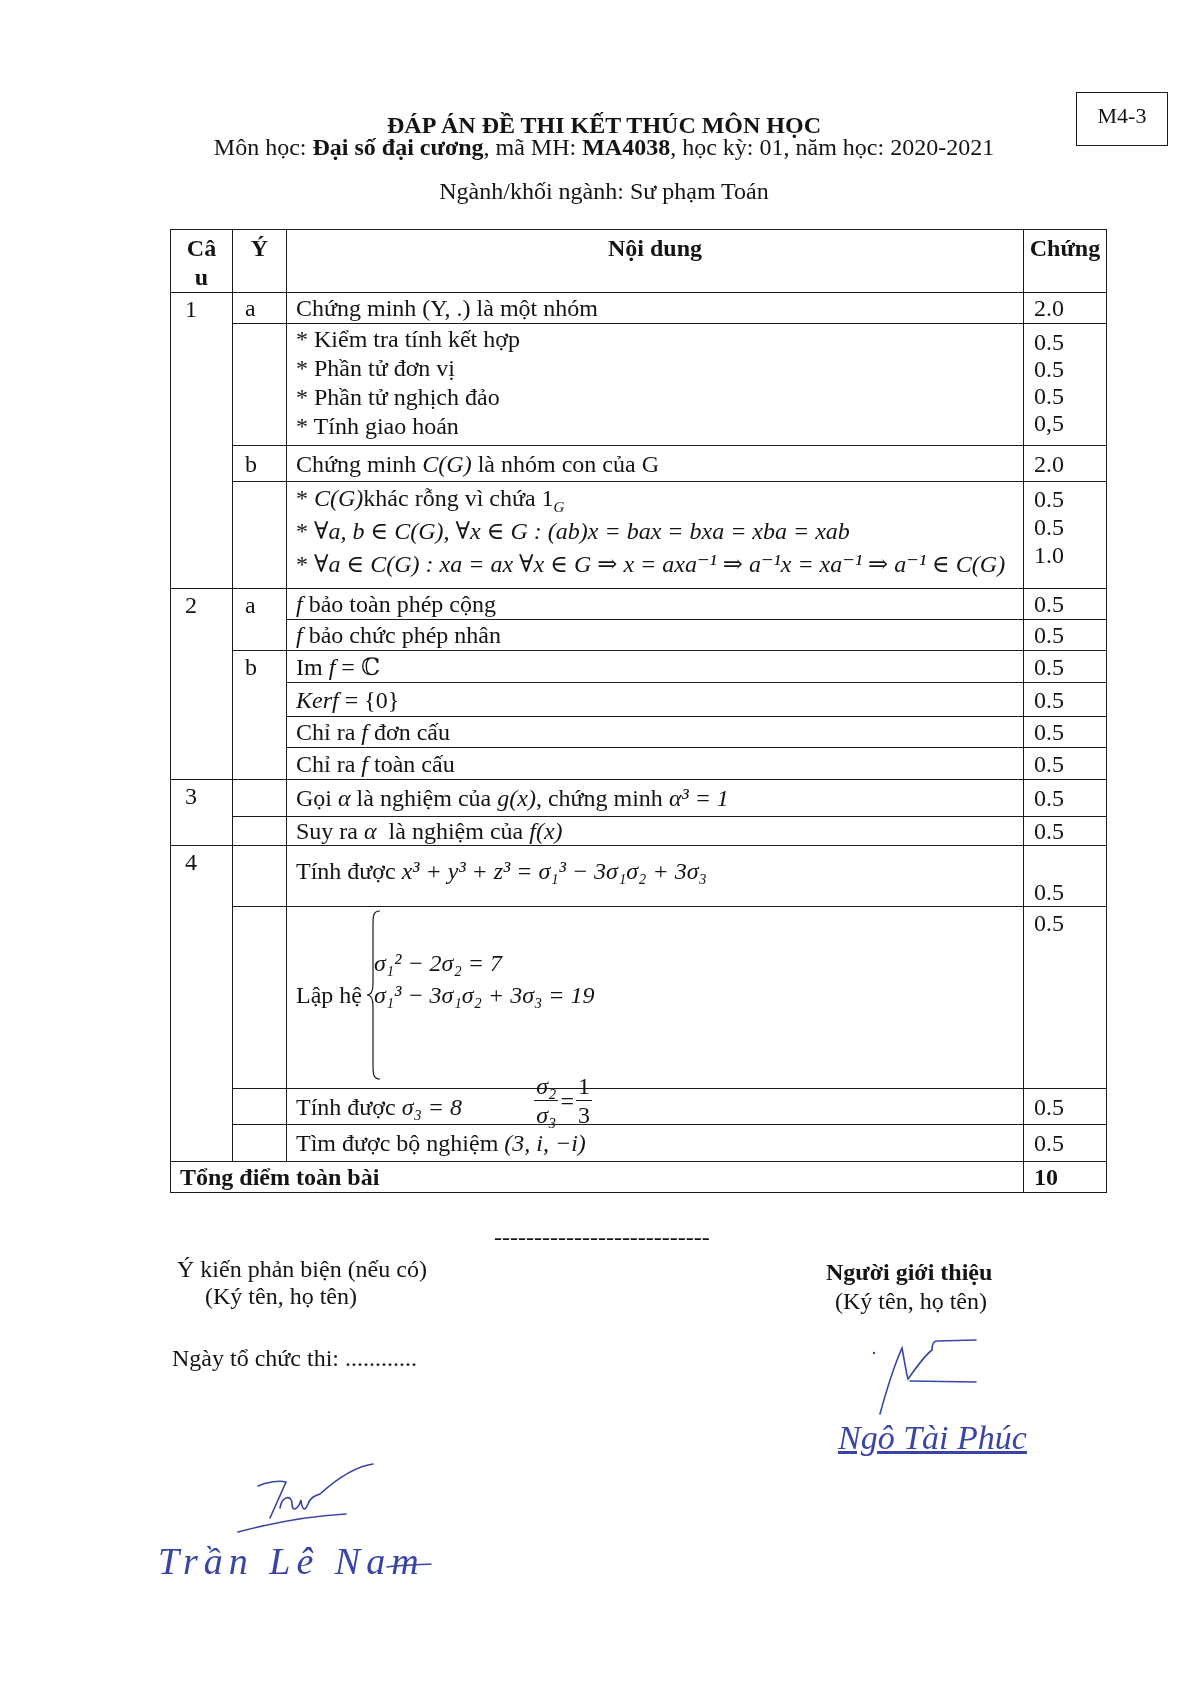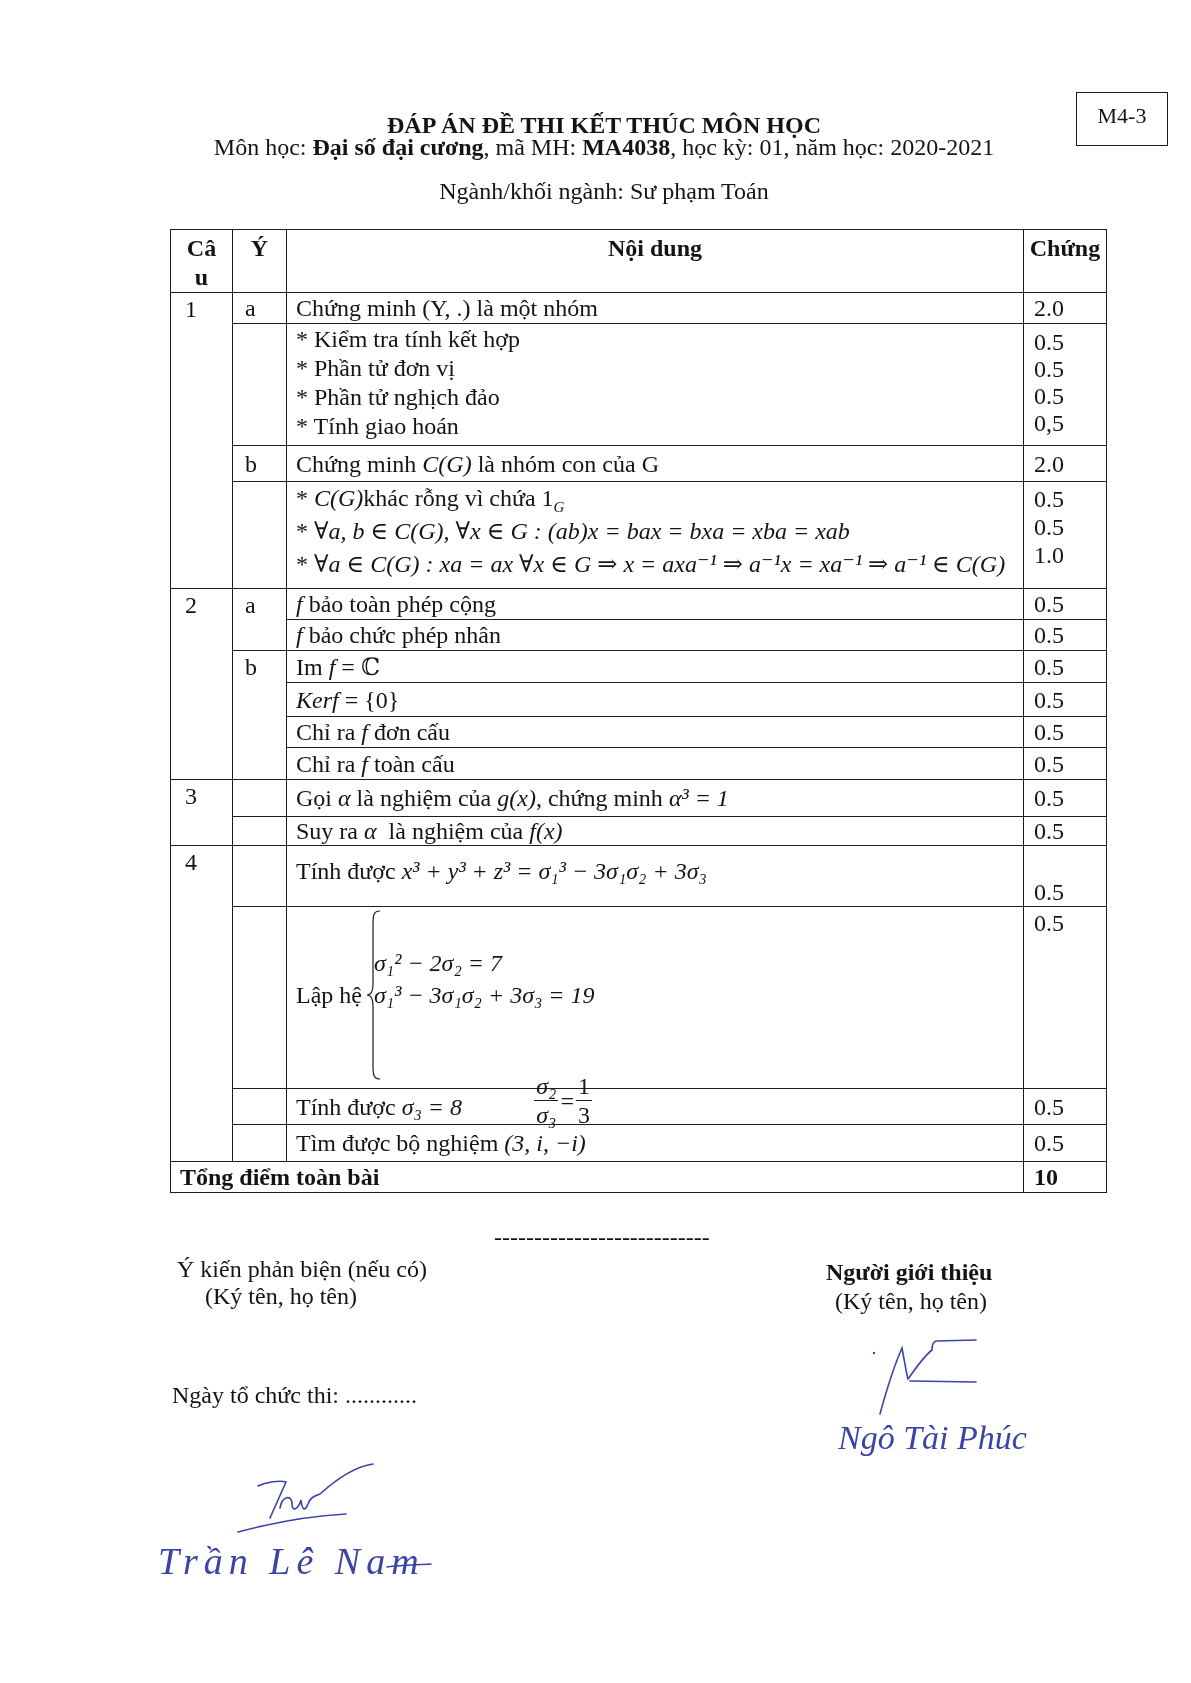--- a/index.html
+++ b/index.html
@@ -201,32 +201,32 @@
   </table>
 
 <div class="abs f24" style="left:494px; top:1223px;">---------------------------</div>
 
 <div class="abs f24" style="left:177px; top:1255px;">Ý kiến phản biện (nếu có)</div>
 <div class="abs f24" style="left:205px; top:1282px;">(Ký tên, họ tên)</div>
 
 <div class="abs f24 bold" style="left:826px; top:1258px;">Người giới thiệu</div>
 <div class="abs f24" style="left:835px; top:1287px;">(Ký tên, họ tên)</div>
 
-<div class="abs f24" style="left:172px; top:1381px;">
+<div class="abs f24" style="left:172px; top:1344px;">
   <span>Ngày tổ chức thi: </span><span>............</span>
 </div>
 
 <svg class="abs" style="left:228px; top:1452px;" width="160" height="90" viewBox="0 0 160 90">
   <path d="M30,34 C38,30 52,28 58,30 L42,66" fill="none" stroke="#3a44a6" stroke-width="1.6" stroke-linecap="round"></path>
   <path d="M52,56 C54,44 64,42 64,52 C64,60 70,58 73,48 C74,58 77,60 80,52 C82,46 86,44 92,42 C112,24 130,14 145,12" fill="none" stroke="#3a44a6" stroke-width="1.6" stroke-linecap="round"></path>
   <path d="M10,80 C40,72 82,64 118,62" fill="none" stroke="#3a44a6" stroke-width="1.6" stroke-linecap="round"></path>
 </svg>
 <div class="abs hand" style="left:158px; top:1536px; font-size:38px; line-height:50px; letter-spacing:6px;">Trần Lê Nam</div>
 <svg class="abs" style="left:385px; top:1555px;" width="50" height="20" viewBox="0 0 50 20">
   <path d="M2,12 C15,10 30,10 46,9" fill="none" stroke="#3a44a6" stroke-width="1.6" stroke-linecap="round"></path>
 </svg>
 
 <svg class="abs" style="left:864px; top:1334px;" width="125" height="85" viewBox="0 0 125 85">
   <circle cx="10" cy="19" r="1.2" fill="#3a44a6"></circle>
   <path d="M16,80 C22,58 30,32 38,14 C41,30 43,42 44,45 C52,34 60,22 68,16 C68,10 70,7 73,7 L112,6" fill="none" stroke="#3a44a6" stroke-width="1.6" stroke-linecap="round"></path>
   <path d="M46,47 L112,48" fill="none" stroke="#3a44a6" stroke-width="1.6" stroke-linecap="round"></path>
 </svg>
-<div class="abs hand" style="left:838px; top:1416px; font-size:34px; line-height:44px;">Ngô Tài Phúc</div>
+<div class="abs hand" style="left:838px; top:1416px; font-size:34px; line-height:44px;text-decoration:underline;">Ngô Tài Phúc</div>
 
 </body></html>

